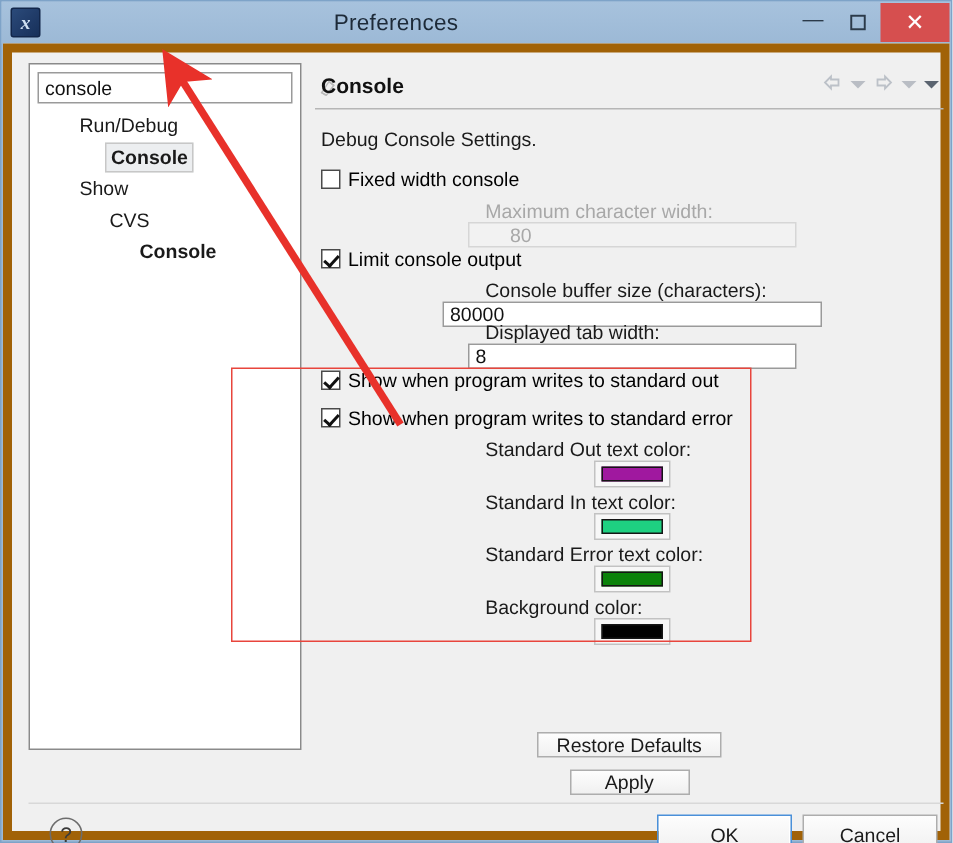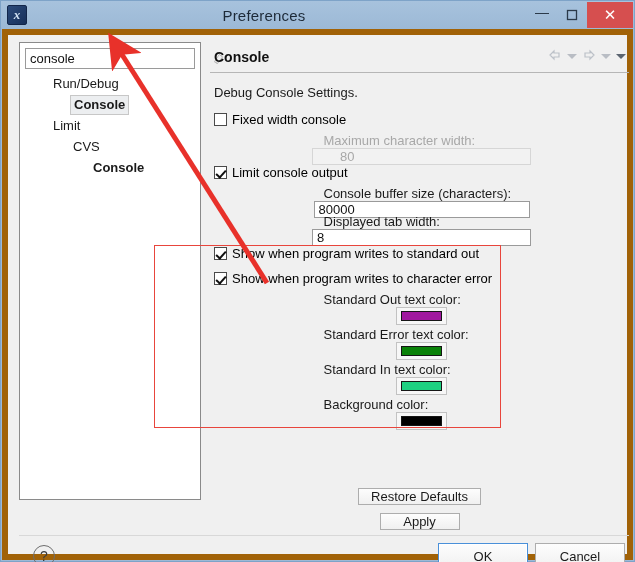--- a/index.html
+++ b/index.html
@@ -271,21 +271,21 @@
           <svg width="13" height="13" viewBox="0 0 16 16">
             <path d="M3 12 L9 3 L13 6 L7 14 Z" fill="none" stroke="#5a5a5a" stroke-width="1.2"></path>
             <path d="M3 12 L6 14 L7 14" fill="none" stroke="#5a5a5a" stroke-width="1.2"></path>
             <line x1="9" y1="3" x2="13" y2="6" stroke="#5a5a5a" stroke-width="1.2"></line>
           </svg>
         </span>
       </div>
       <div id="tree">
           <div class="tnode lvl0"><span class="lbl">Run/Debug</span></div>
           <div class="tnode lvl1 sel"><span class="lbl">Console</span></div>
-          <div class="tnode lvl0"><span class="lbl">Limit</span></div>
+          <div class="tnode lvl0"><span class="lbl">Show</span></div>
           <div class="tnode lvl1"><span class="lbl">CVS</span></div>
           <div class="tnode lvl1 bold" style="padding-left: 68px;"><span class="lbl">Console</span></div>
         </div>
     </div>
 
     <div id="rightpanel">
       <div id="page-header">
         <div id="page-title">Console</div>
         <div id="navtools">
           <span>
@@ -318,55 +318,55 @@
           <span class="textfield disabled" style="width:219px">80</span>
         </div>
 
         <div class="cbrow">
           <span class="checkbox checked"></span>
           <span class="cblabel">Limit console output</span>
         </div>
 
         <div class="row">
           <span class="rlabel" style="width:196px">Console buffer size (characters):</span>
-          <span class="textfield" style="width:216px">80000</span>
+          <span class="textfield" style="width:253px">80000</span>
         </div>
 
         <div class="row">
           <span class="rlabel" style="width:196px">Displayed tab width:</span>
           <span class="textfield" style="width:219px">8</span>
         </div>
 
         <div class="cbrow">
           <span class="checkbox checked"></span>
           <span class="cblabel">Show when program writes to standard out</span>
         </div>
 
         <div class="cbrow">
           <span class="checkbox checked"></span>
-          <span class="cblabel">Show when program writes to character error</span>
+          <span class="cblabel">Show when program writes to standard error</span>
         </div>
 
         <div id="color-rows">
             <div class="row" style="height: 33px;">
               <span class="rlabel" style="width: 196px;">Standard Out text color:</span>
               <span class="swatch-box">
                 <span class="swatch" style="display: block; background: rgb(160, 24, 159);"></span>
               </span>
             </div>
             <div class="row" style="height: 33px;">
+              <span class="rlabel" style="width: 196px;">Standard In text color:</span>
+              <span class="swatch-box">
+                <span class="swatch" style="display: block; background: rgb(30, 208, 129);"></span>
+              </span>
+            </div>
+            <div class="row" style="height: 33px;">
               <span class="rlabel" style="width: 196px;">Standard Error text color:</span>
               <span class="swatch-box">
                 <span class="swatch" style="display: block; background: rgb(10, 130, 9);"></span>
-              </span>
-            </div>
-            <div class="row" style="height: 33px;">
-              <span class="rlabel" style="width: 196px;">Standard In text color:</span>
-              <span class="swatch-box">
-                <span class="swatch" style="display: block; background: rgb(30, 208, 129);"></span>
               </span>
             </div>
             <div class="row" style="height: 33px;">
               <span class="rlabel" style="width: 196px;">Background color:</span>
               <span class="swatch-box">
                 <span class="swatch" style="display: block; background: rgb(0, 0, 0);"></span>
               </span>
             </div>
           </div>
       </div>

